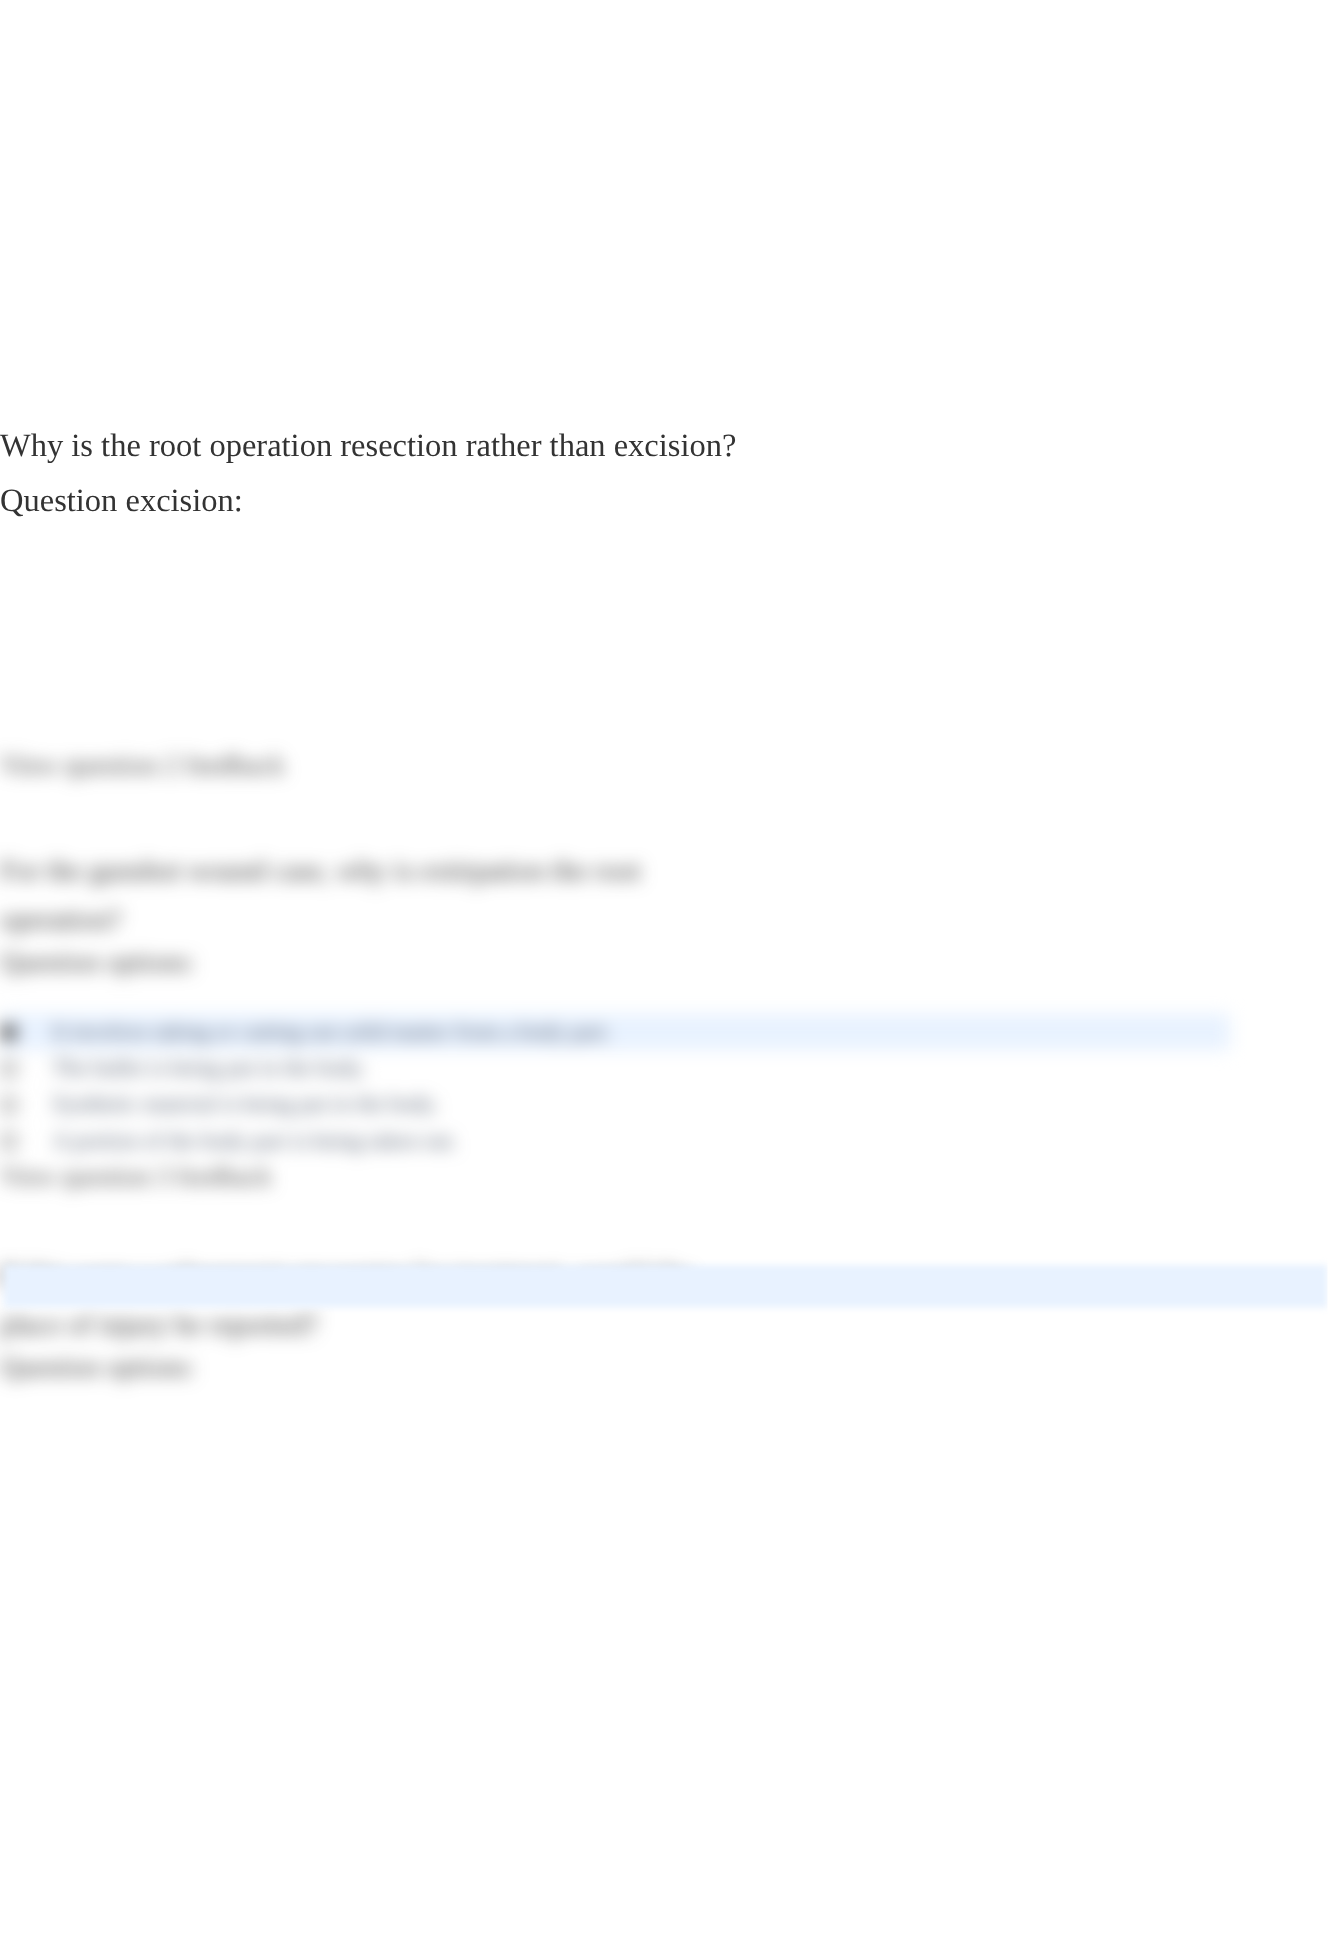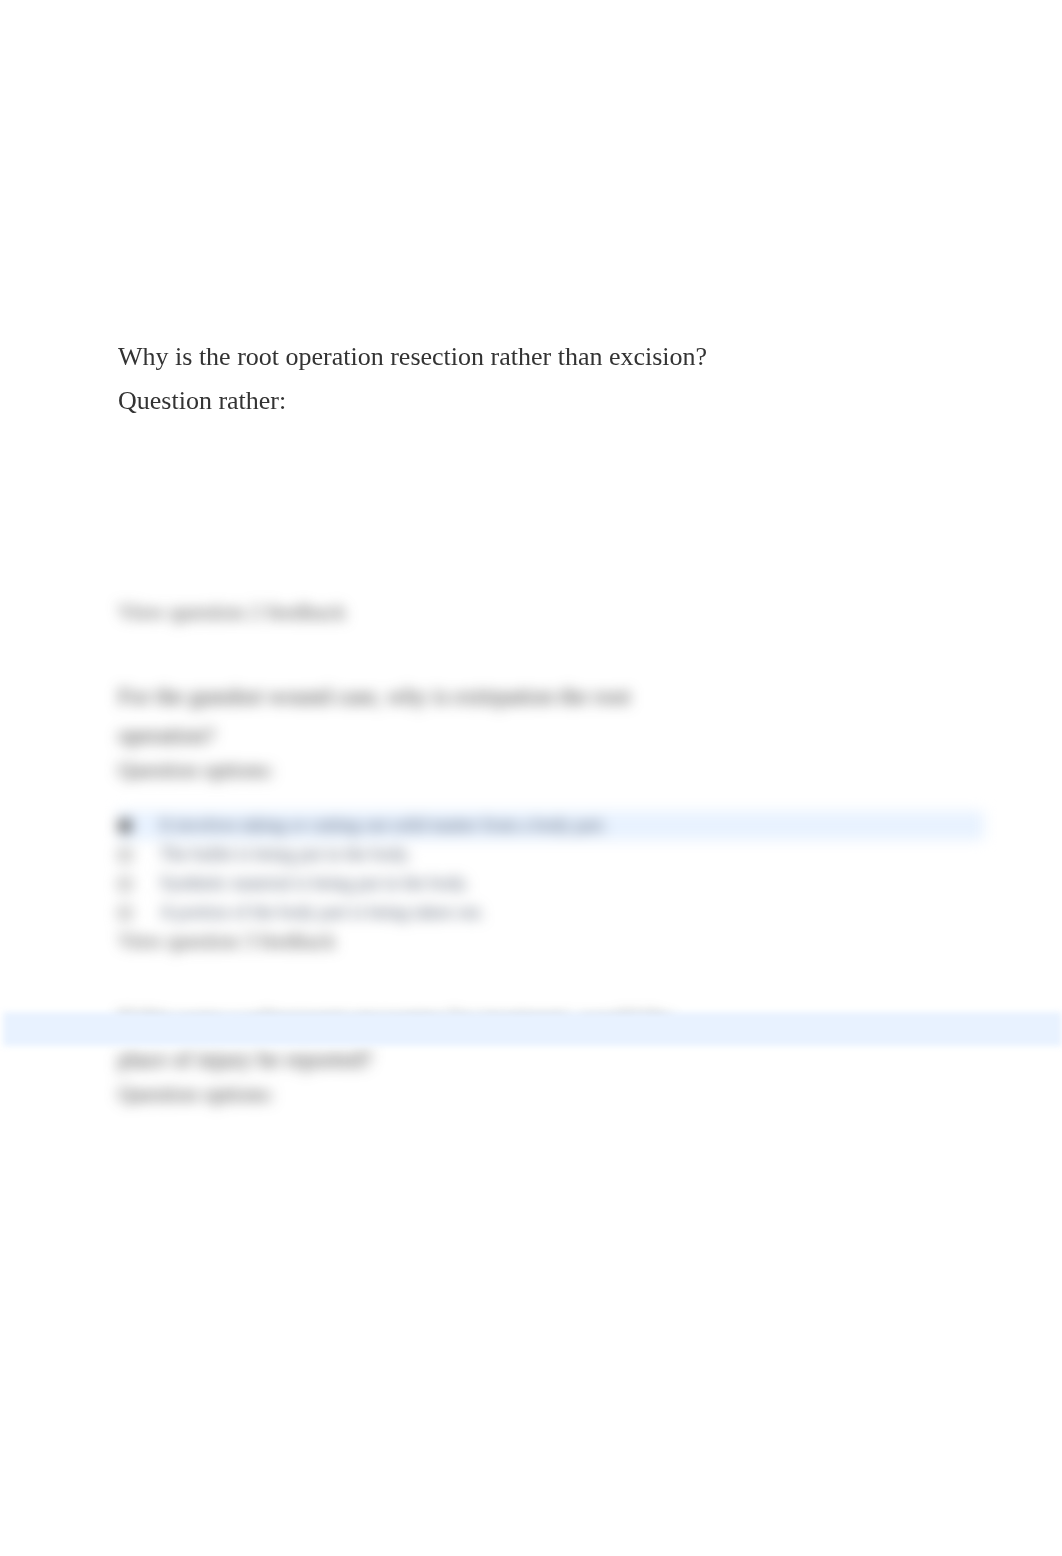--- a/index.html
+++ b/index.html
@@ -8,21 +8,20 @@
       box-sizing: border-box;
     }
     body {
       font-family: Georgia, 'Times New Roman', serif;
       background: #ffffff;
       width: 1062px;
       height: 1556px;
       position: relative;
     }
     .content {
-      padding-left: 118px;
       padding-right: 118px;
       padding-top: 338px;
     }
     .question-text {
       font-size: 26px;
       color: #333333;
       line-height: 1.45;
       margin-bottom: 6px;
     }
     .blurred-section {
@@ -88,21 +87,21 @@
       height: 34px;
       background: #e8f2ff;
       filter: blur(3px);
     }
   </style>
 </head>
 <body>
 
 <div class="content">
   <div class="question-text">Why is the root operation resection rather than excision?</div>
-  <div class="question-text">Question rather:</div>
+  <div class="question-text">Question excision:</div>
 
   <div class="blurred-section">
     <div class="feedback-label">View question 2 feedback</div>
 
     <div class="blurred-question">For the gunshot wound case, why is extirpation the root</div>
     <div class="blurred-question">operation?</div>
     <div class="options-label">Question options:</div>
 
     <div class="option-row highlighted">
       <span class="radio-circle selected"></span>

